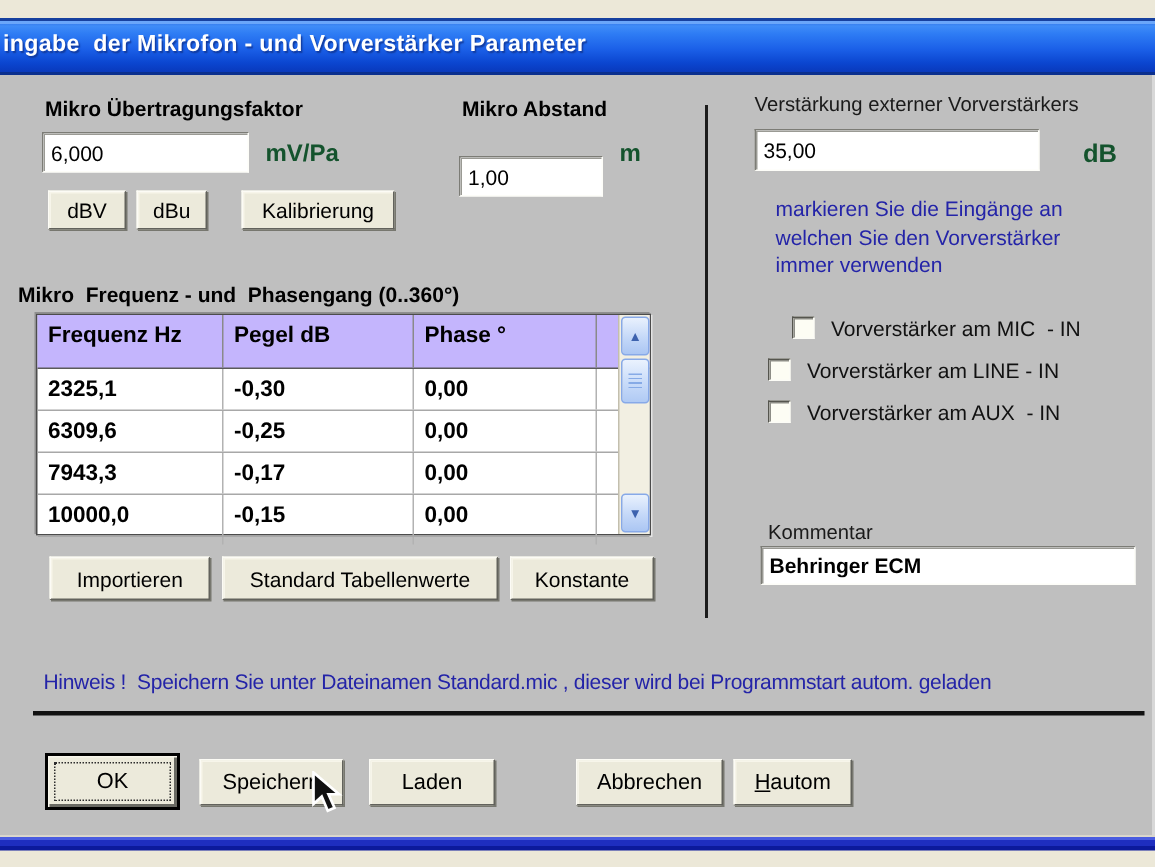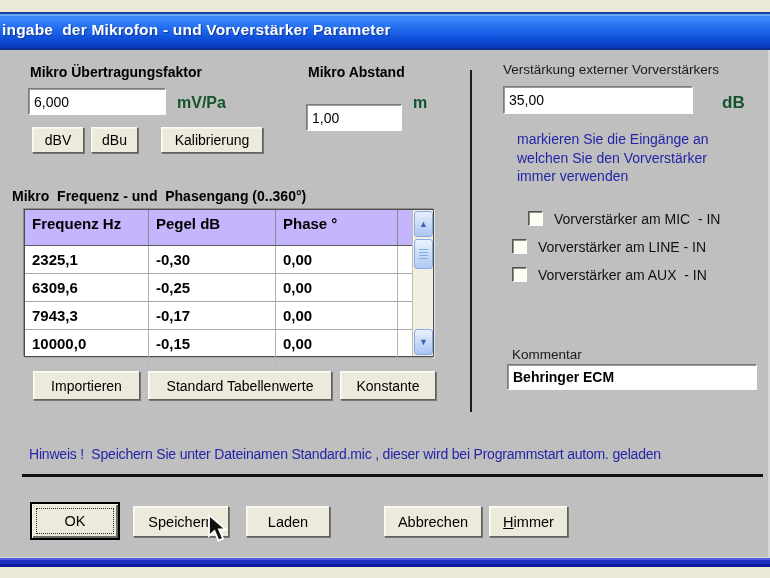--- a/index.html
+++ b/index.html
@@ -208,21 +208,21 @@
     <div class="hdiv" style="top:424px;"></div>
 
     <div class="ok-wrap" style="top:452px;">
       <div class="ok-inner">OK</div>
     </div>
     <div class="btn f-btn" style="left:133px; top:456px; width:96px;">Speichern</div>
     <div class="btn f-btn" style="left:246px; top:456px; width:84px;">Laden</div>
     <div class="btn f-btn" style="left:355px; top:456px; width:98px;margin-left:29px;">Abbrechen</div>
     <div class="btn f-btn" style="left:489px; top:456px; width:79px;">
       <span class="u">H</span>
-        <span>immer</span>
+        <span>autom</span>
     </div>
   </div>
 
   <div class="bottom-strip"></div>
 
   <svg class="cursor" viewBox="0 0 26 30">
     <polygon points="2,1 2,22 7.5,17 11.5,26.5 16,24.5 12,15.5 19,15.5" fill="#111" stroke="#fff" stroke-width="1.8"></polygon>
   </svg>
 
 </div>

